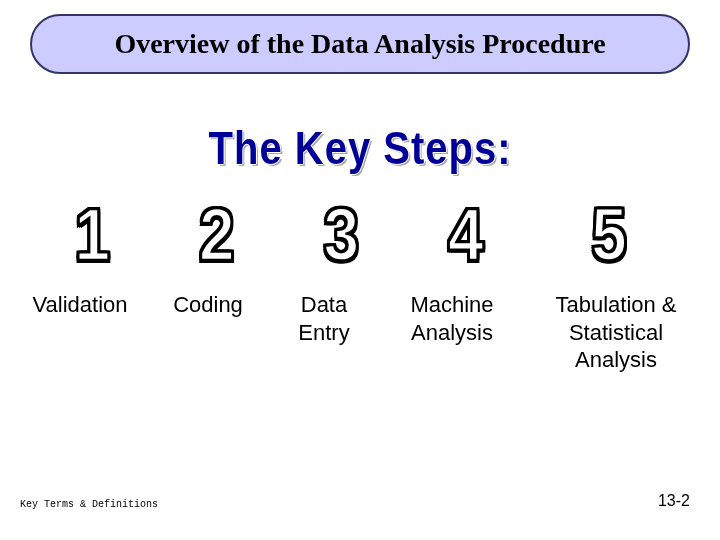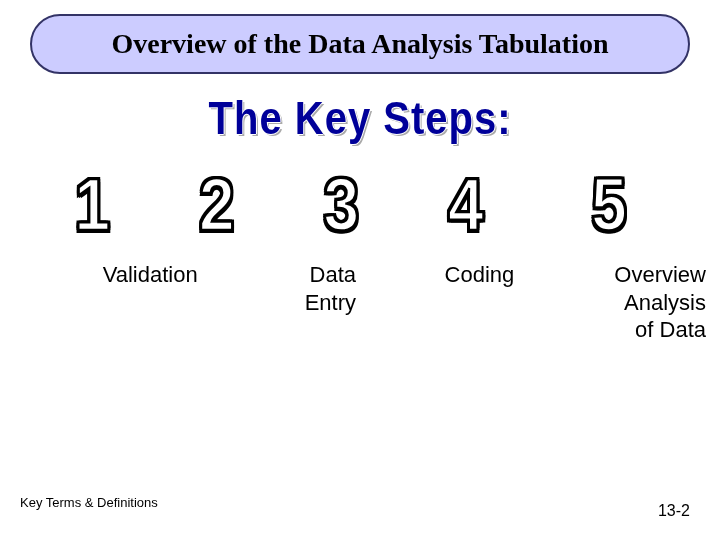--- a/index.html
+++ b/index.html
@@ -18,21 +18,21 @@
     border-radius: 40px;
     padding: 12px 20px;
     text-align: center;
   }
   .title-banner .title-text {
     font-size: 28px;
     font-weight: bold;
     color: #000000;
   }
   .subtitle {
-    margin-top: 22px;
+    margin-top: 52px;
     text-align: center;
   }
   .subtitle .subtitle-text {
     font-size: 40px;
     font-weight: bold;
     font-family: "Arial Black", Arial, sans-serif;
     color: #000099;
     letter-spacing: 1px;
     display: inline-block;
     transform: scaleY(1.15);
@@ -61,54 +61,54 @@
       -2px 0 0 #000, 2px 0 0 #000, 0 -2px 0 #000, 0 2px 0 #000;
     line-height: 1;
     display: inline-block;
     transform: scaleY(1.15);
   }
   .labels-row {
     display: flex;
     margin: 24px 10px 0 10px;
   }
   .label-col {
-    text-align: right;
+    text-align: center;
     font-family: Arial, Helvetica, sans-serif;
     font-size: 22px;
     color: #000000;
     line-height: 1.25;
     padding: 0 4px;
   }
   .lc1 { flex: 1.1; }
   .lc2 { flex: 0.9; }
   .lc3 { flex: 0.9; }
   .lc4 { flex: 1.1; }
   .lc5 { flex: 1.5; }
   .footer-left {
     position: absolute;
     left: 20px;
     bottom: 30px;
-    font-family: Liberation Sans, sans-serif;
-    font-size: 13px;
+    font-family: Liberation Mono, monospace;
+    font-size: 10px;
     color: #000;
   }
   .footer-right {
     position: absolute;
     right: 30px;
-    bottom: 20px;
+    bottom: 30px;
     font-family: Arial, Helvetica, sans-serif;
     font-size: 16px;
     color: #000;
   }
 </style>
 </head>
 <body>
 
 <div class="title-banner">
-  <span class="title-text">Overview of the Data Analysis Tabulation</span>
+  <span class="title-text">Overview of the Data Analysis Procedure</span>
 </div>
 
 <div class="subtitle">
   <span class="subtitle-text">The Key Steps:</span>
 </div>
 
 <div class="steps-row">
   <div class="step-col">
     <span class="step-num">1</span>
   </div>
@@ -123,28 +123,32 @@
   </div>
   <div class="step-col wide">
     <span class="step-num">5</span>
   </div>
 </div>
 
 <div class="labels-row">
   <div class="label-col lc1">
     <div>Validation</div>
   </div>
+  <div class="label-col lc2">
+    <div>Coding</div>
+  </div>
   <div class="label-col lc3">
     <div>Data</div>
     <div>Entry</div>
   </div>
-  <div class="label-col lc2">
-    <div>Coding</div>
+  <div class="label-col lc4">
+    <div>Machine</div>
+    <div>Analysis</div>
   </div>
-  <div class="label-col lc4">
-    <div>Overview</div>
+  <div class="label-col lc5">
+    <div>Tabulation &amp;</div>
+    <div>Statistical</div>
     <div>Analysis</div>
-    <div>of Data</div>
   </div>
 </div>
 
 <div class="footer-left">Key Terms &amp; Definitions</div>
 <div class="footer-right">13-2</div>
 
 </body></html>

